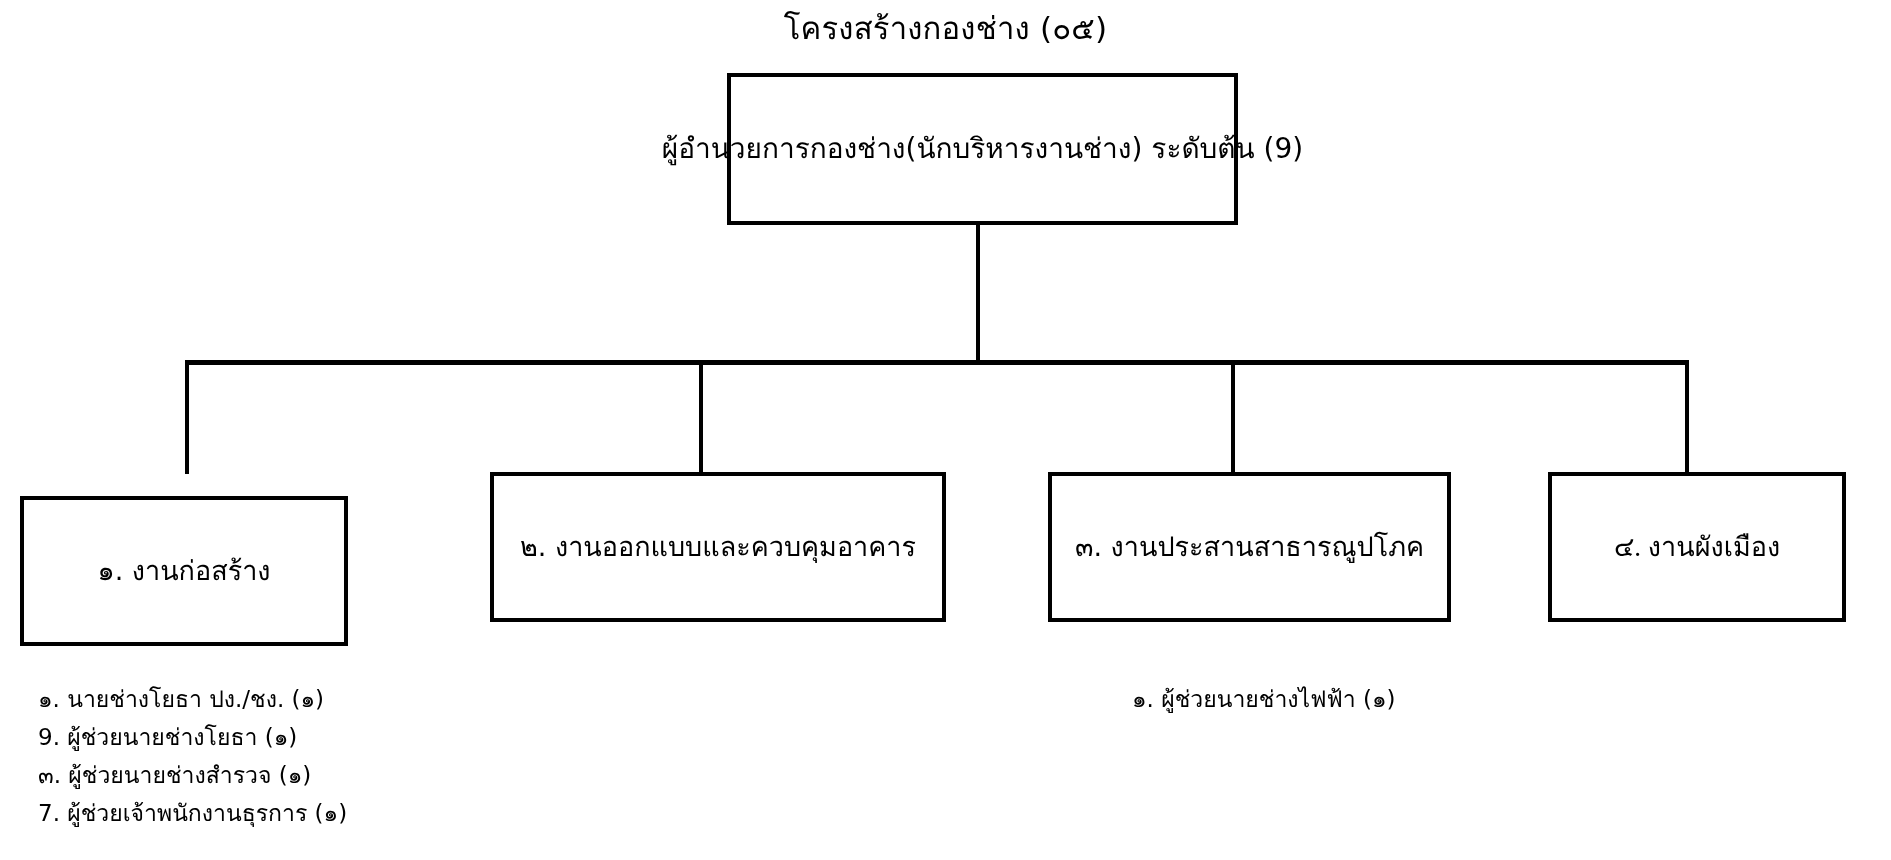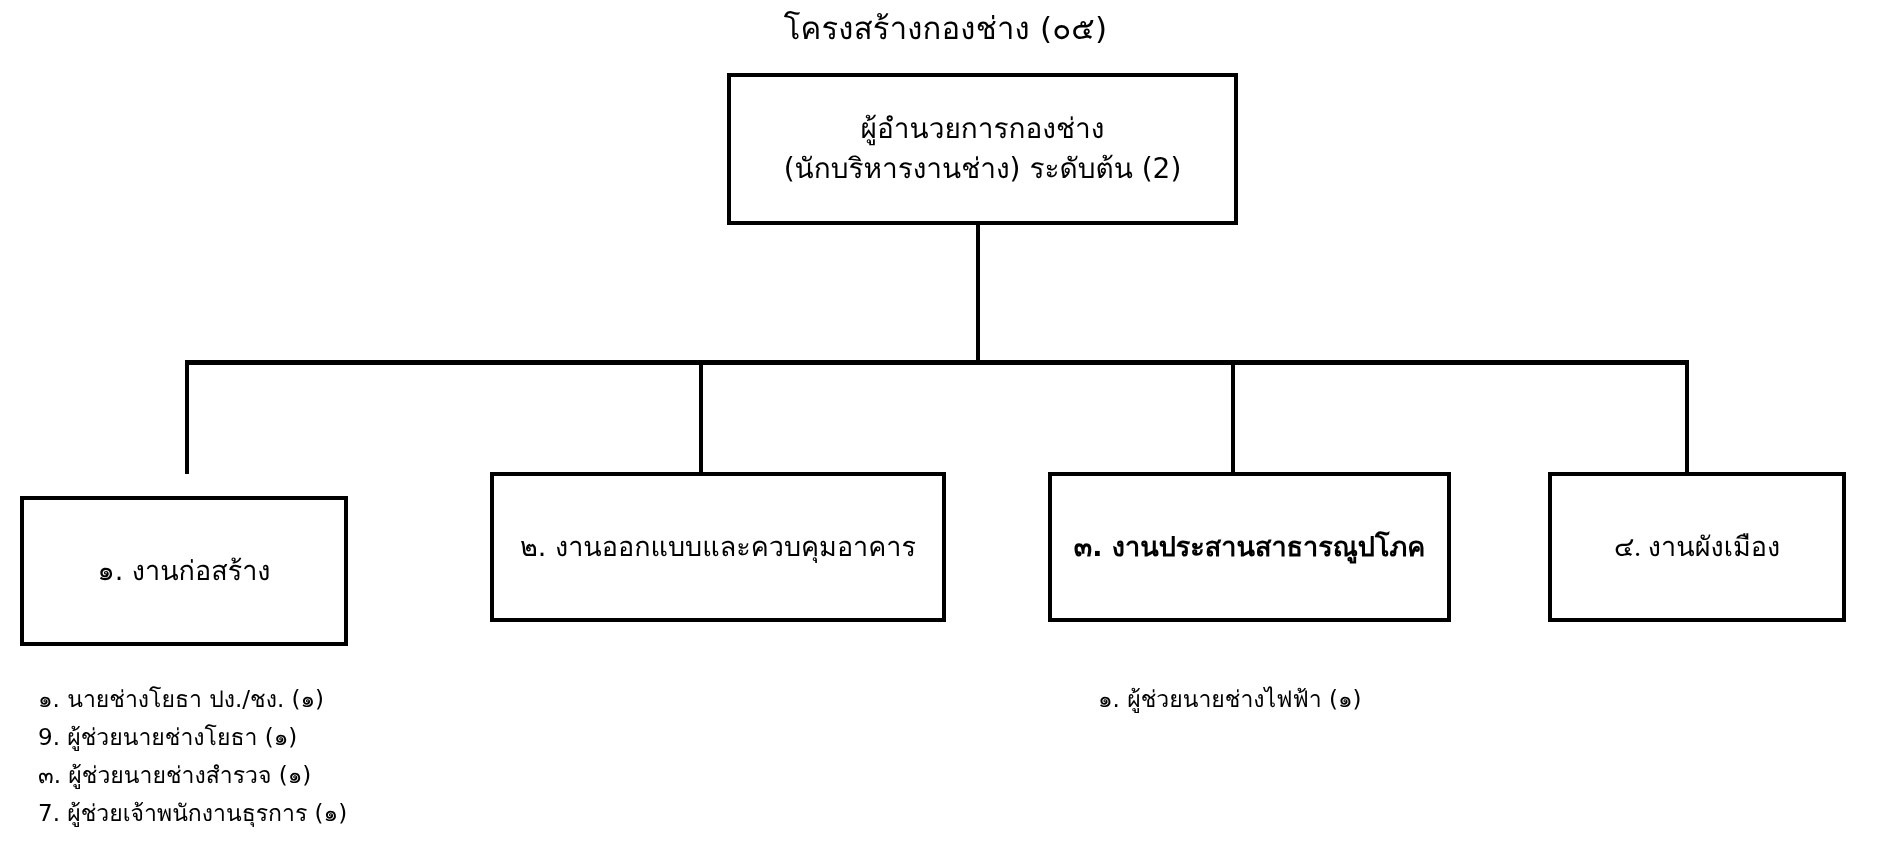--- a/index.html
+++ b/index.html
@@ -32,42 +32,42 @@
     white-space: nowrap;
   }
 
   
   .node-box {
     position: absolute;
     box-sizing: border-box;
     border: 4px solid #000000;
     background: #ffffff;
     display: flex;
-    flex-direction: column;
+    flex-direction: row;
     align-items: center;
     justify-content: center;
     text-align: center;
   }
   .node-line {
     font-size: 27px;
     line-height: 38px;
     white-space: nowrap;
   }
 
   #node-root {
     left: 727px;
     top: 73px;
     width: 511px;
     height: 152px;
   }
   #node-root .node-line { font-size: 28px; line-height: 40px; }
 
   #node-1 { left: 20px;   top: 472px; width: 328px; height: 150px; margin-top: 24px; }
   #node-2 { left: 490px;  top: 472px; width: 456px; height: 150px; }
-  #node-3 { left: 1048px; top: 472px; width: 403px; height: 150px; font-weight: bold; }
+  #node-3 { left: 1048px; top: 472px; width: 403px; height: 150px; }
   #node-4 { left: 1548px; top: 472px; width: 298px; height: 150px; font-family: Liberation Serif, serif; }
 
   
   .conn-v {
     position: absolute;
     width: 4px;
     background: #000000;
   }
   .conn-h {
     position: absolute;
@@ -88,32 +88,32 @@
     margin: 8px;
     padding: 0;
   }
   .staff-item {
     font-size: 23px;
     line-height: 38px;
     white-space: nowrap;
   }
   #staff-list-1 { left: 30px;   top: 672px; }
   #staff-list-2 { left: 508px;  top: 672px; }
-  #staff-list-3 { left: 1090px; top: 672px; }
+  #staff-list-3 { left: 1124px; top: 672px; }
 </style>
 </head>
 <body>
 
 <div id="canvas">
 
   <div id="chart-title">โครงสร้างกองช่าง (๐๕)</div>
 
   <div id="node-root" class="node-box">
     <div class="node-line">ผู้อำนวยการกองช่าง</div>
-    <div class="node-line">(นักบริหารงานช่าง) ระดับต้น (2)</div>
+    <div class="node-line">(นักบริหารงานช่าง) ระดับต้น (9)</div>
   </div>
 
   <div id="conn-root-drop" class="conn-v"></div>
   <div id="conn-bus" class="conn-h"></div>
   <div id="conn-drop-1" class="conn-v"></div>
   <div id="conn-drop-2" class="conn-v"></div>
   <div id="conn-drop-3" class="conn-v"></div>
   <div id="conn-drop-4" class="conn-v"></div>
 
   <div id="node-1" class="node-box">

